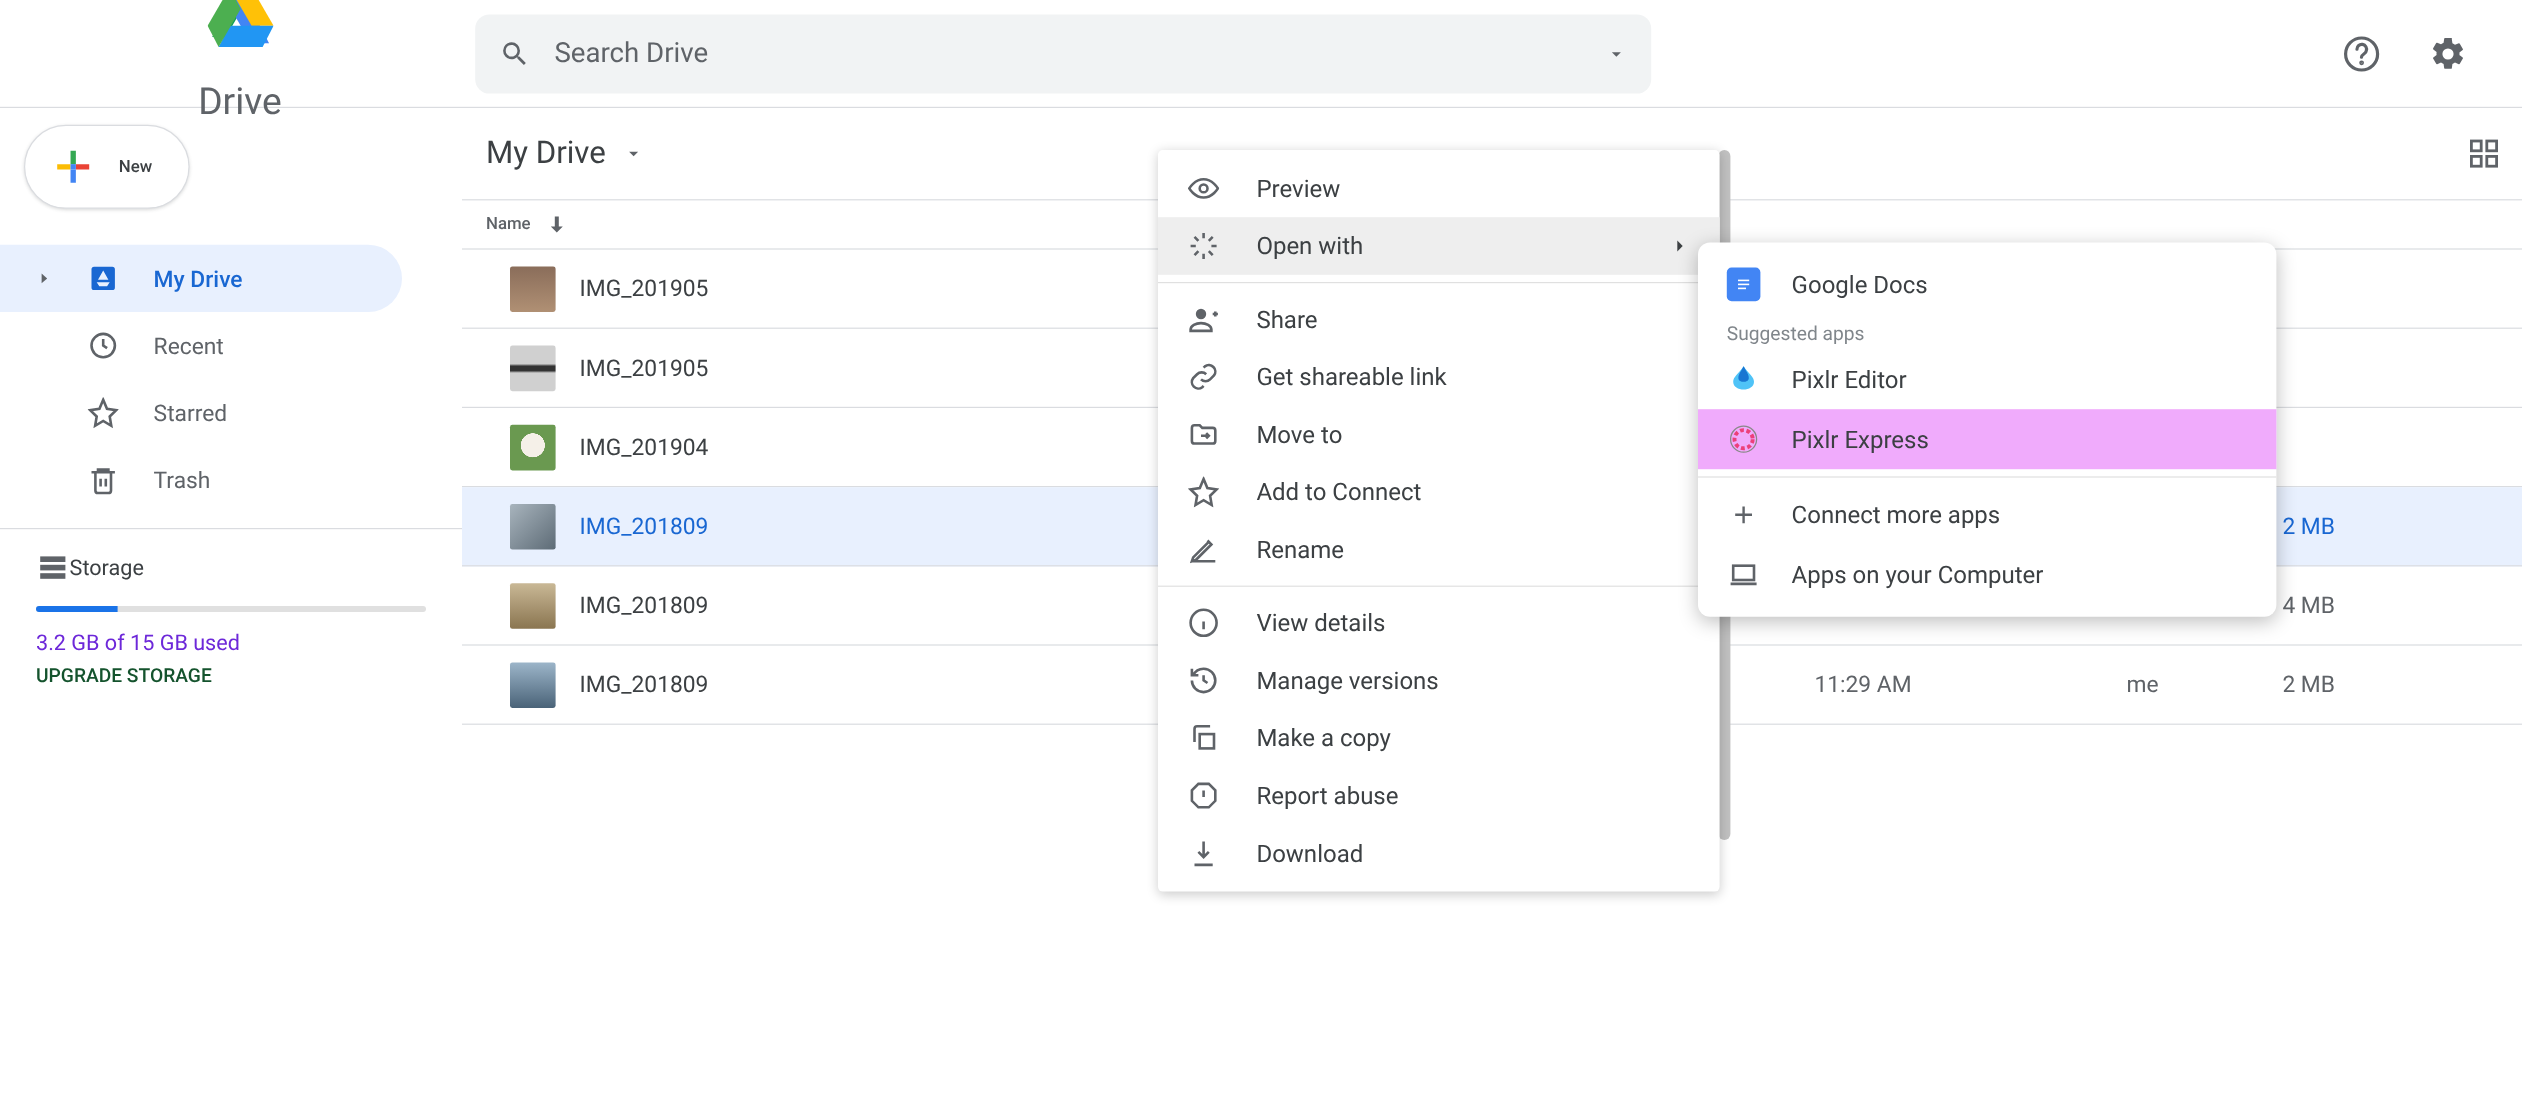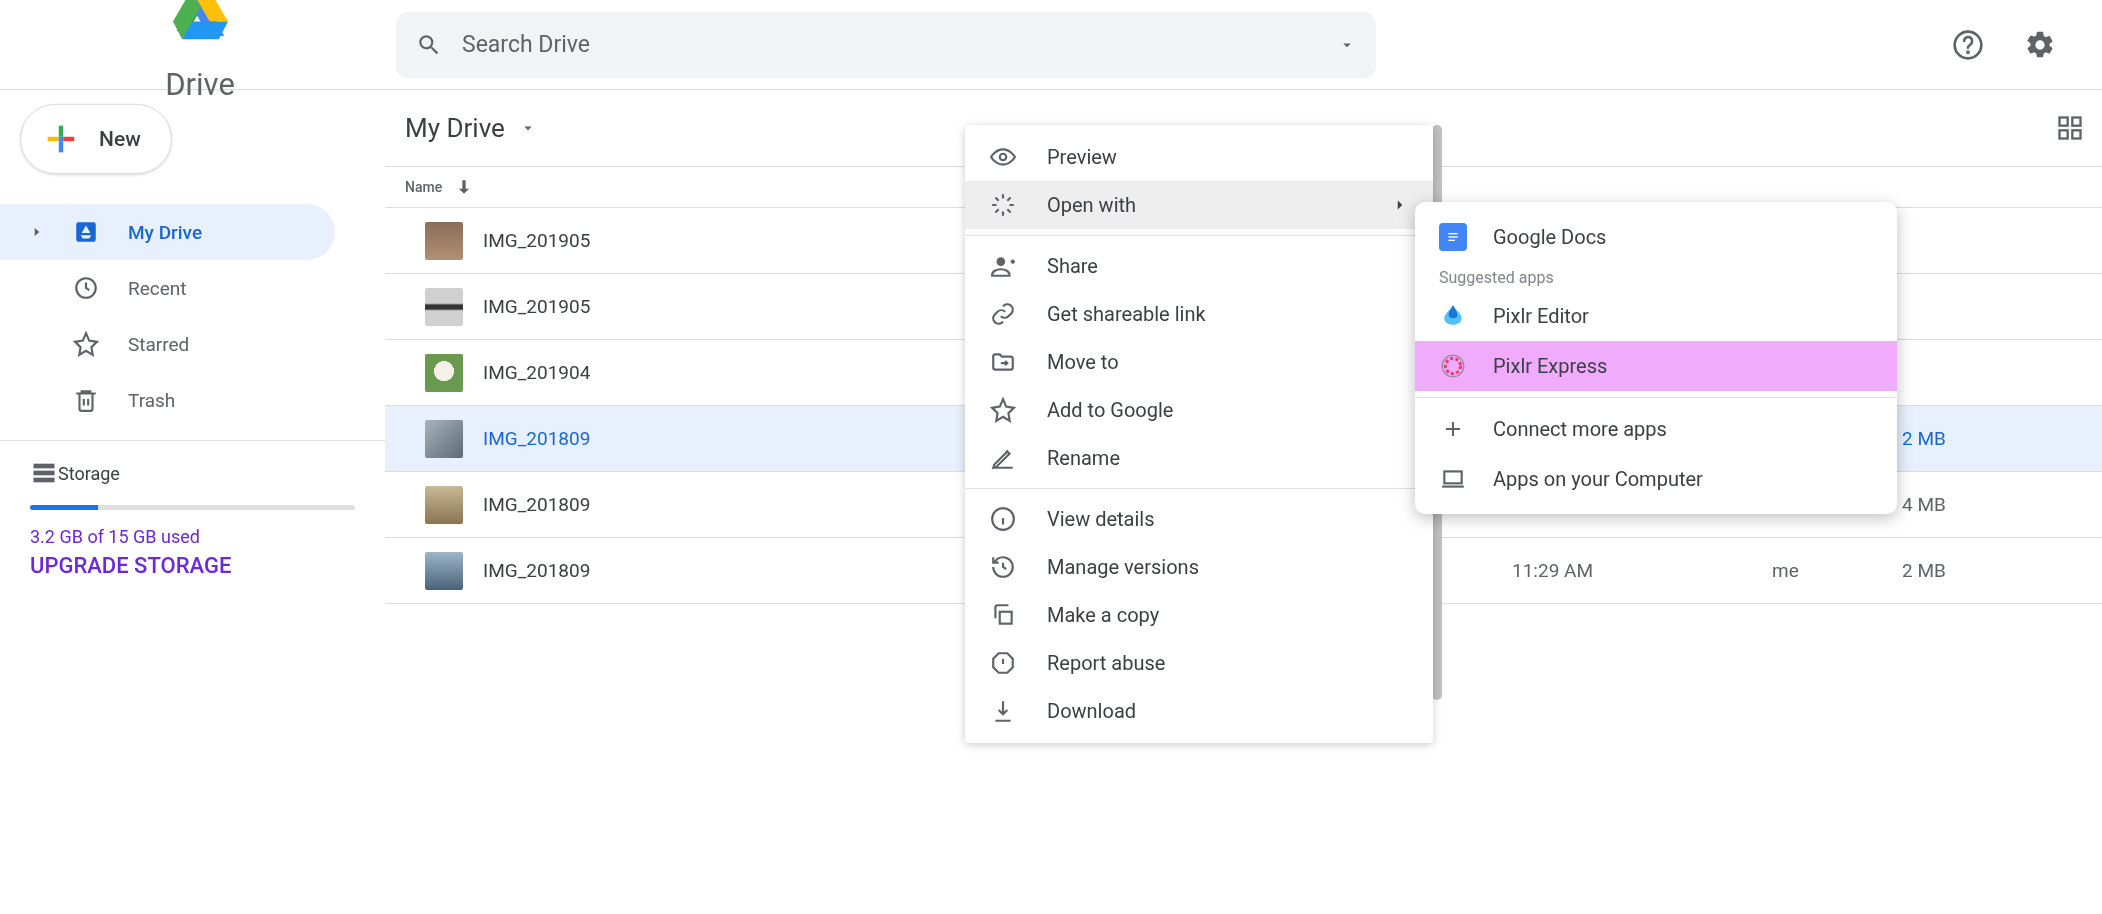--- a/index.html
+++ b/index.html
@@ -14,33 +14,33 @@
   .search-input { border: none; background: transparent; font-size: 23px; color: #5f6368; outline: none; flex: 1; }
   .search-input::placeholder { color: #5f6368; }
   .search-caret { color: #5f6368; }
   .header-icons { display: flex; gap: 28px; margin-left: auto; padding-right: 20px; }
   .icon-btn { width: 44px; height: 44px; display: flex; align-items: center; justify-content: center; border-radius: 50%; cursor: pointer; color: #5f6368; }
 
   
   .layout { display: flex; height: calc(100% - 90px); }
   .sidebar { width: 385px; padding-top: 14px; }
   .new-btn { display: inline-flex; align-items: center; gap: 18px; background: #fff; border: 1px solid #dadce0; border-radius: 40px; padding: 14px 30px 14px 20px; margin-left: 20px; box-shadow: 0 1px 3px rgba(60,64,67,.2); cursor: pointer; margin-bottom: 20px; }
-  .new-btn span.lbl { font-size: 21px; color: #3c4043; font-weight: 500; }
+  .new-btn span.lbl { font-size: 14px; color: #3c4043; font-weight: 500; }
   .plus-ic { width: 40px; height: 40px; }
   .nav-list { margin-top: 10px; }
   .nav-item { display: flex; align-items: center; height: 56px; padding: 0 0 0 30px; gap: 28px; font-size: 19px; color: #5f6368; cursor: pointer; border-top-right-radius: 28px; border-bottom-right-radius: 28px; margin-right: 50px; }
   .nav-item.active { background: #e8f0fe; color: #1967d2; font-weight: 500; }
   .nav-item .nic { width: 28px; height: 28px; display:flex; align-items:center; justify-content:center; }
   .nav-sep { border-top: 1px solid #dadce0; margin: 12px 0 18px 0; }
   .storage-block { padding: 0 30px; }
   .storage-row { display:flex; align-items:center; font-size: 18px; color:#3c4043; margin-bottom: 18px;}
   .storage-bar { height: 5px; background: #e0e0e0; border-radius: 3px; margin-bottom: 16px; overflow: hidden; }
   .storage-fill { height: 100%; width: 21%; background: #1a73e8; }
   .storage-text { font-size: 18px; color: #6d28d9; margin-bottom: 6px; }
-  .storage-up { font-size: 22px; color: #6d28d9; font-weight: 500; cursor: pointer; }
+  .storage-up { font-size: 16px; color: #14532d; font-weight: 500; cursor: pointer; }
 
   
   .main { flex: 1; position: relative; border-left: none; }
   .breadcrumb-row { display: flex; align-items: center; justify-content: space-between; padding: 16px 10px 16px 20px; border-bottom: 1px solid #dadce0; }
   .breadcrumb { display: flex; align-items: center; gap: 14px; font-size: 26px; color: #3c4043; cursor: pointer; }
   .view-toggle { display:flex; gap: 10px; }
   .list-head { display:flex; align-items:center; padding: 10px 0 10px 20px; border-bottom:1px solid #dadce0; color:#5f6368; font-size:14px; font-weight:500; gap: 8px; }
   .list-head .col-name { display:flex; gap:12px; align-items:center; flex:1; cursor:pointer; }
   .file-row { display:flex; align-items:center; height: 66px; border-bottom:1px solid #dadce0; padding-left: 40px; gap: 20px; font-size: 19px; }
   .file-row.selected { background: #e8f0fe; color:#1967d2; }
@@ -310,21 +310,21 @@
             </svg>
           </span>
         <span>Move to</span>
       </div>
       <div class="ctx-item">
         <span class="cic">
             <svg width="26" height="26" viewBox="0 0 24 24" fill="none" stroke="#5f6368" stroke-width="2">
               <path d="M12 2l2.9 6.9L22 10l-5 4.9L18.2 22 12 18.3 5.8 22 7 14.9 2 10l7.1-1.1z"></path>
             </svg>
           </span>
-        <span>Add to Google</span>
+        <span>Add to Connect</span>
       </div>
       <div class="ctx-item">
         <span class="cic">
             <svg width="26" height="26" viewBox="0 0 24 24" fill="none" stroke="#5f6368" stroke-width="2">
               <path d="M3 21l3-1 12-12-2-2L4 18zM15 5l2 2M3 21h18"></path>
             </svg>
           </span>
         <span>Rename</span>
       </div>
       <div class="ctx-sep"></div>

